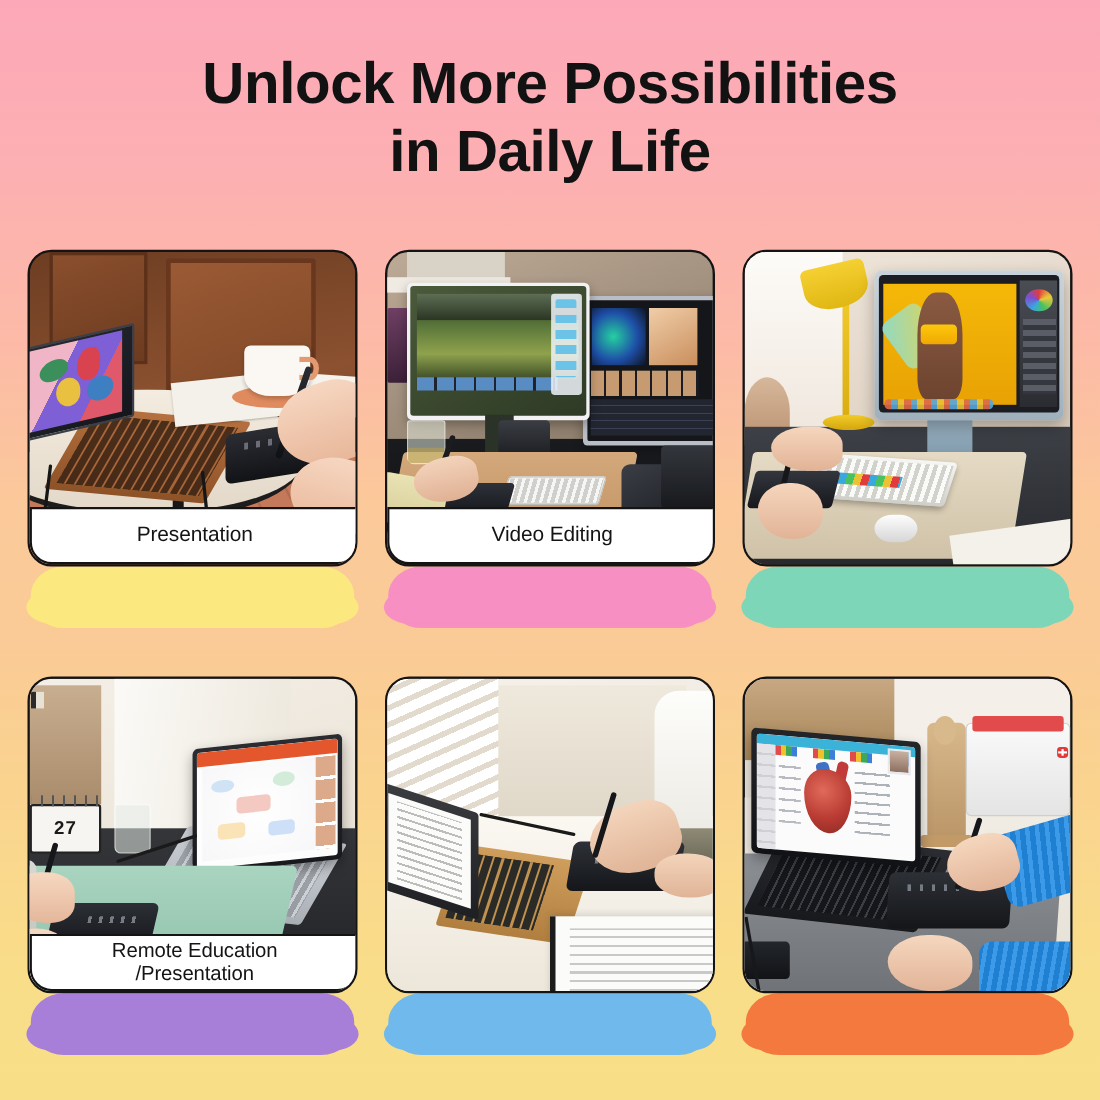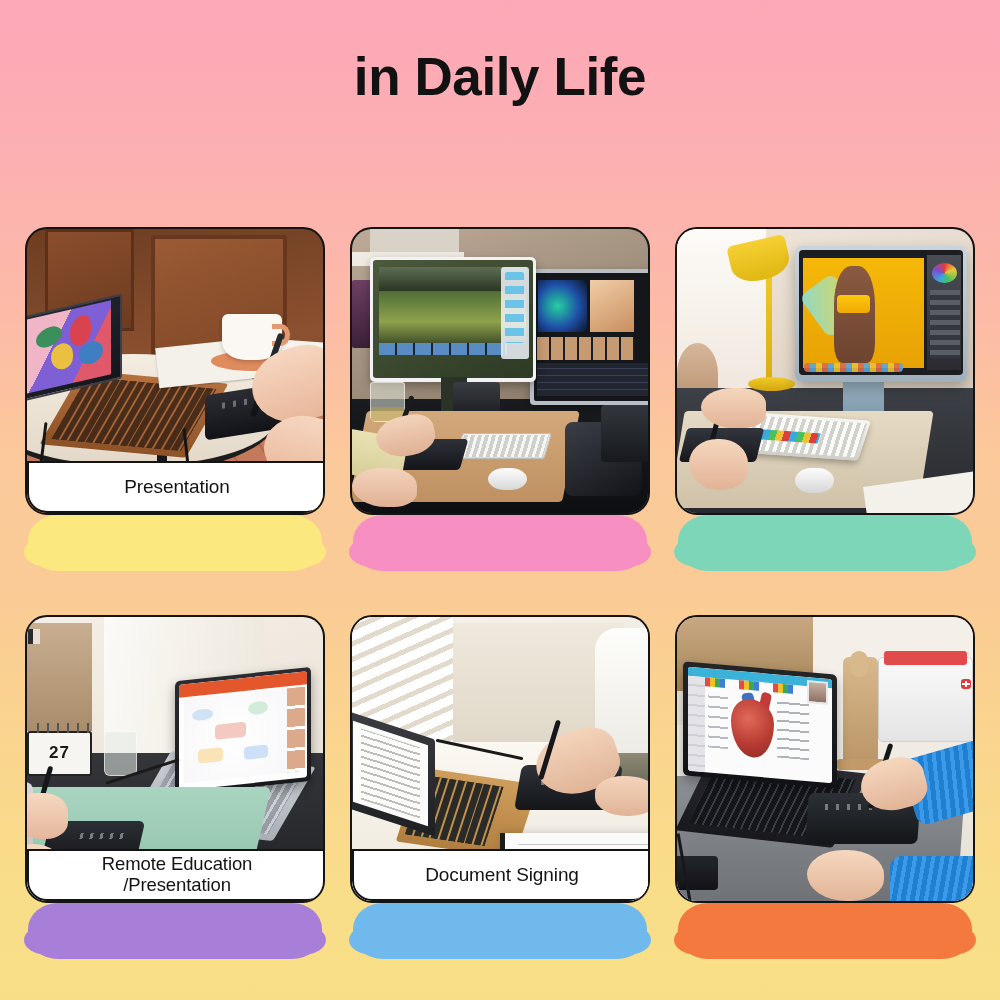--- a/index.html
+++ b/index.html
@@ -475,20 +475,21 @@
               background:#16181c; transform:rotate(-10deg); }
   .c6-phone { left:-2%; top:84%; width:16%; height:12%;
               background:linear-gradient(#23262b,#111317); border-radius:4px; }
 </style>
 </head>
 <body>
 
 <div id="poster">
 
   <h1 class="headline">
+    <span class="l1">Unlock More Possibilities</span>
     <span class="l2">in Daily Life</span>
   </h1>
 
   <div class="grid">
 
     <div class="card">
       <div class="blob" style="background:#fbe87f"></div>
       <div class="card-inner">
         <div class="photo">
           <div class="sc">
@@ -569,20 +570,21 @@
             <div class="o c2-cam"></div>
             <div class="o c2-glass">
                 <div class="o c2-juice"></div>
               </div>
             <div class="o c2-arm1"></div>
             <div class="o c2-pen"></div>
             <div class="o c2-hand1"></div>
             <div class="o c2-hand2"></div>
           </div>
         </div>
+        <div class="label">Video Editing</div>
       </div>
     </div>
 
     <div class="card">
       <div class="blob" style="background:#7ed6b8"></div>
       <div class="card-inner">
         <div class="photo">
           <div class="sc">
             <div class="o c3-wall"></div>
             <div class="o c3-win"></div>
@@ -696,21 +698,20 @@
             <div class="o c5-tab"></div>
             <div class="o c5-tabd"></div>
             <div class="o c5-arm"></div>
             <div class="o c5-pen"></div>
             <div class="o c5-hand2"></div>
             <div class="o c5-paper">
                 <div class="o c5-ptxt"></div>
               </div>
           </div>
         </div>
-        <div class="label">Document Signing</div>
       </div>
     </div>
 
     <div class="card">
       <div class="blob" style="background:#f4793f"></div>
       <div class="card-inner">
         <div class="photo">
           <div class="sc">
             <div class="o c6-wall"></div>
             <div class="o c6-wall2"></div>

